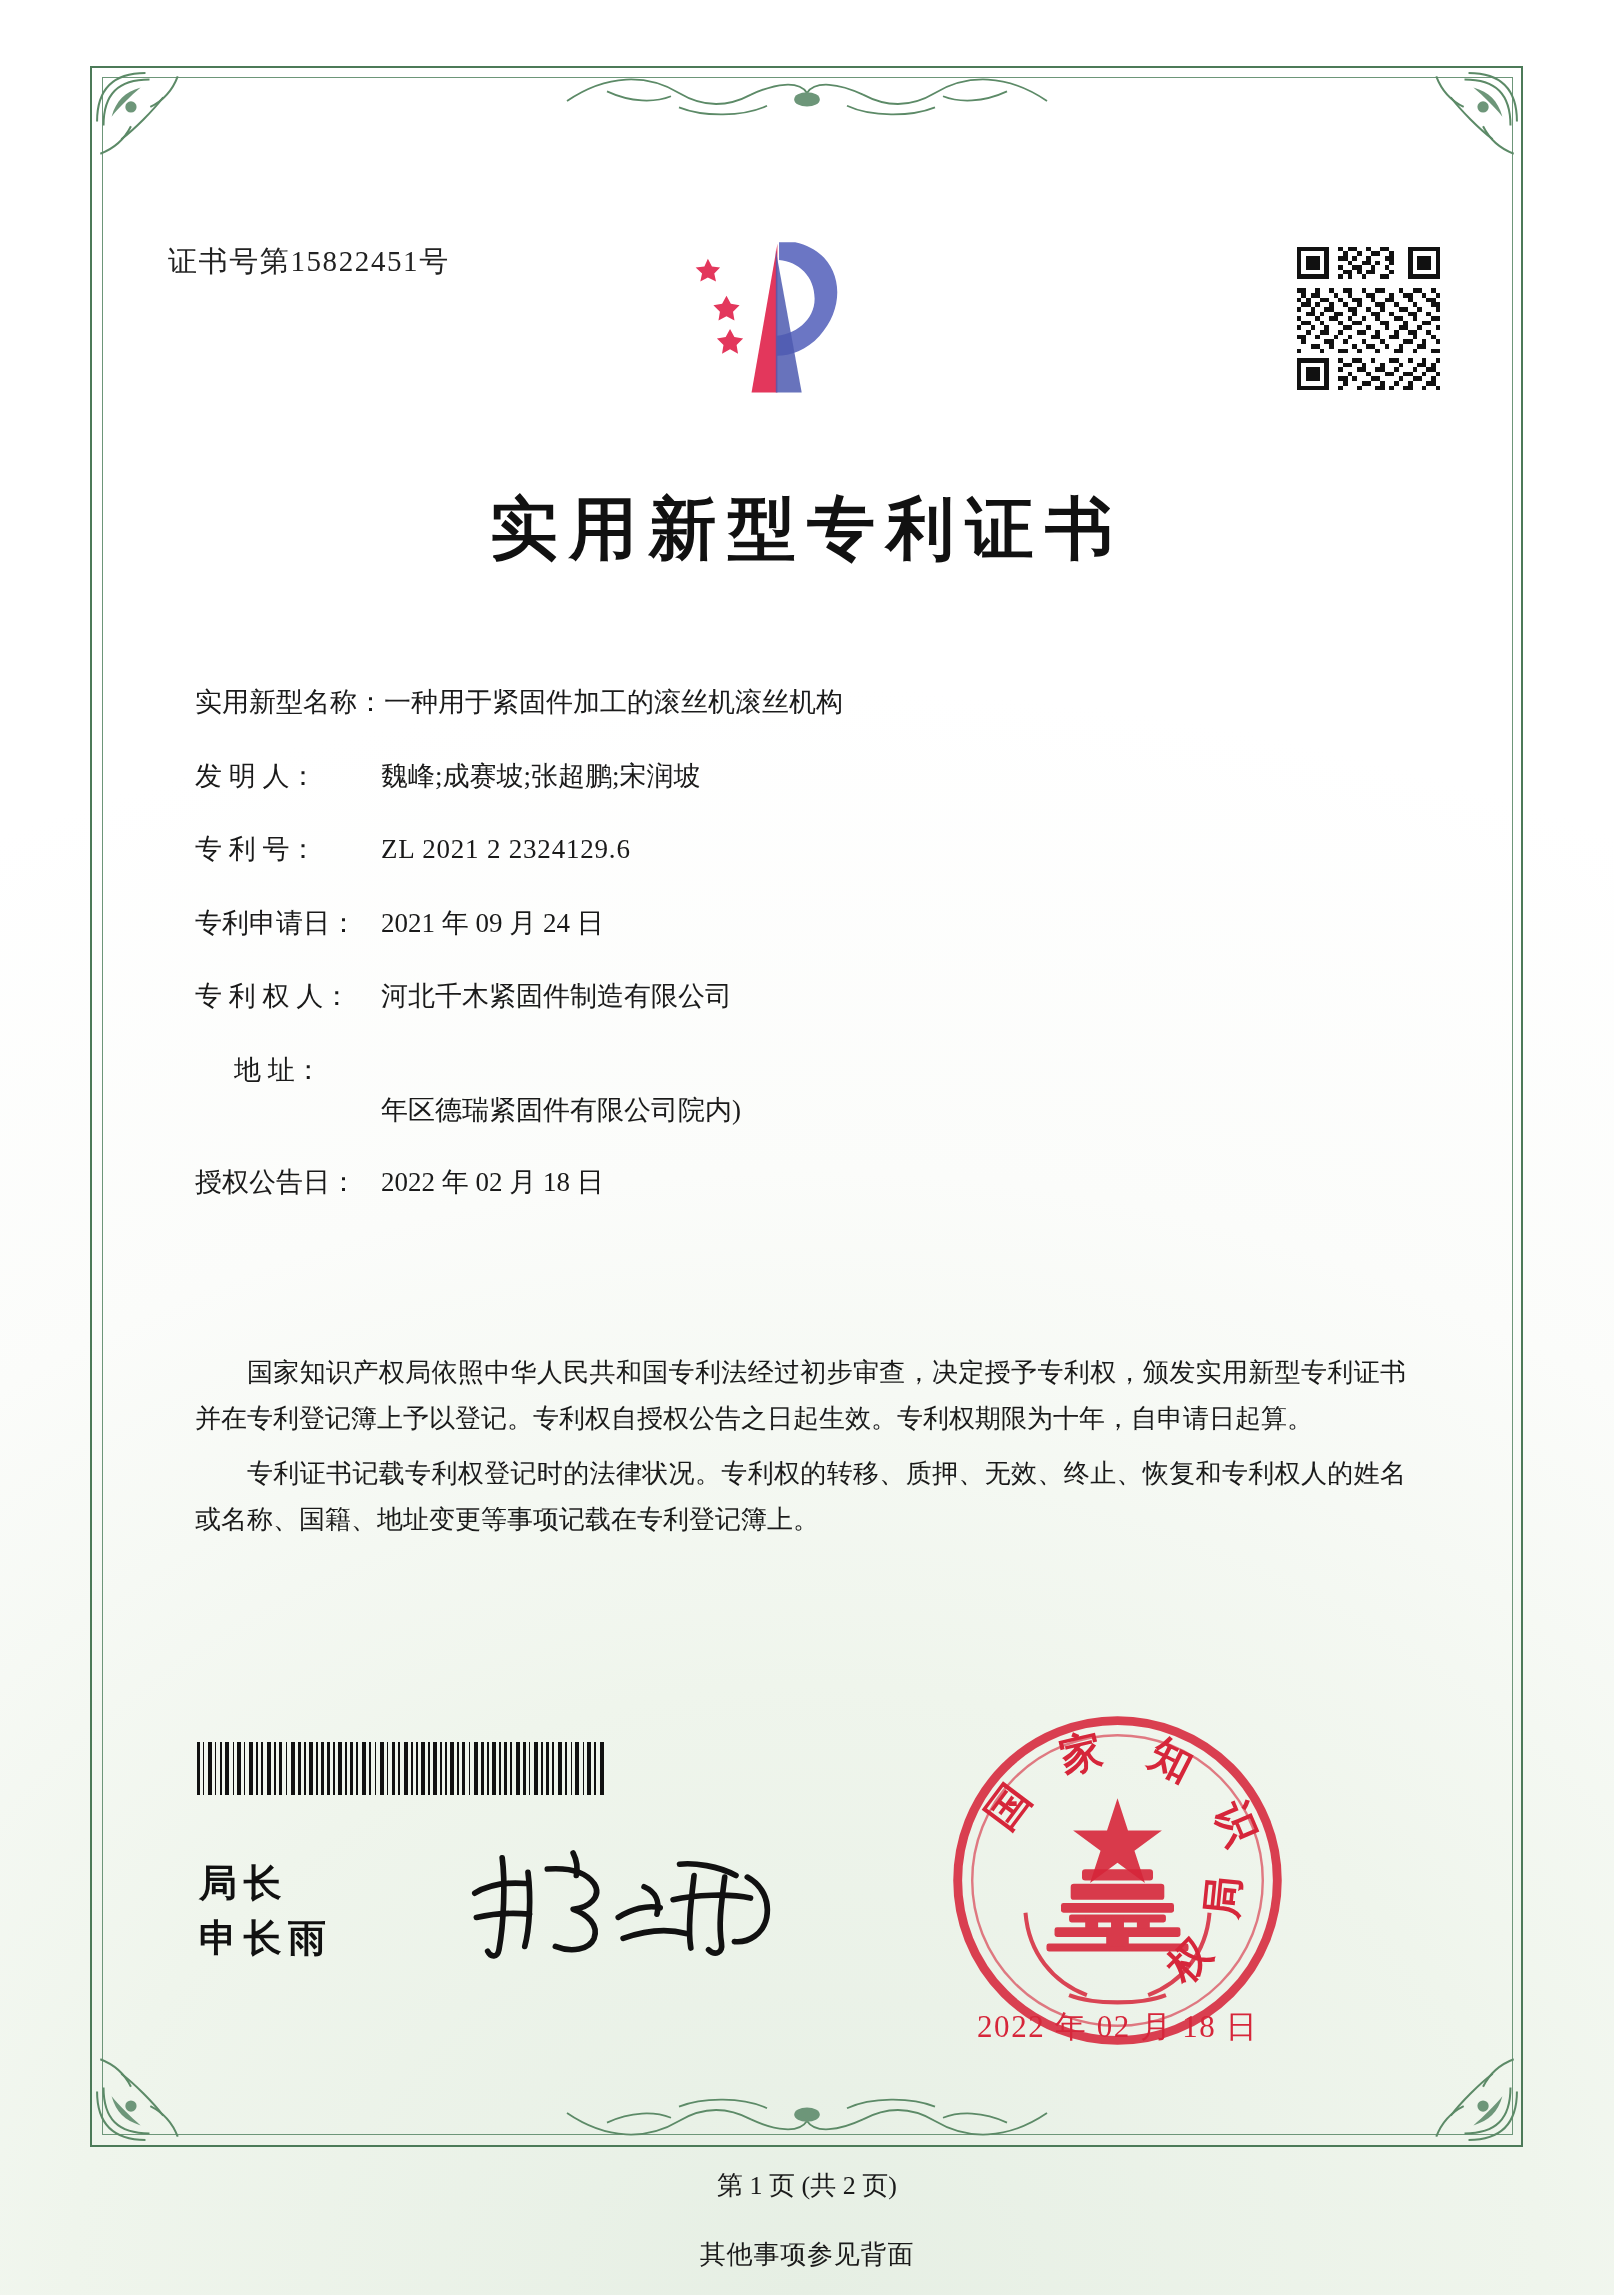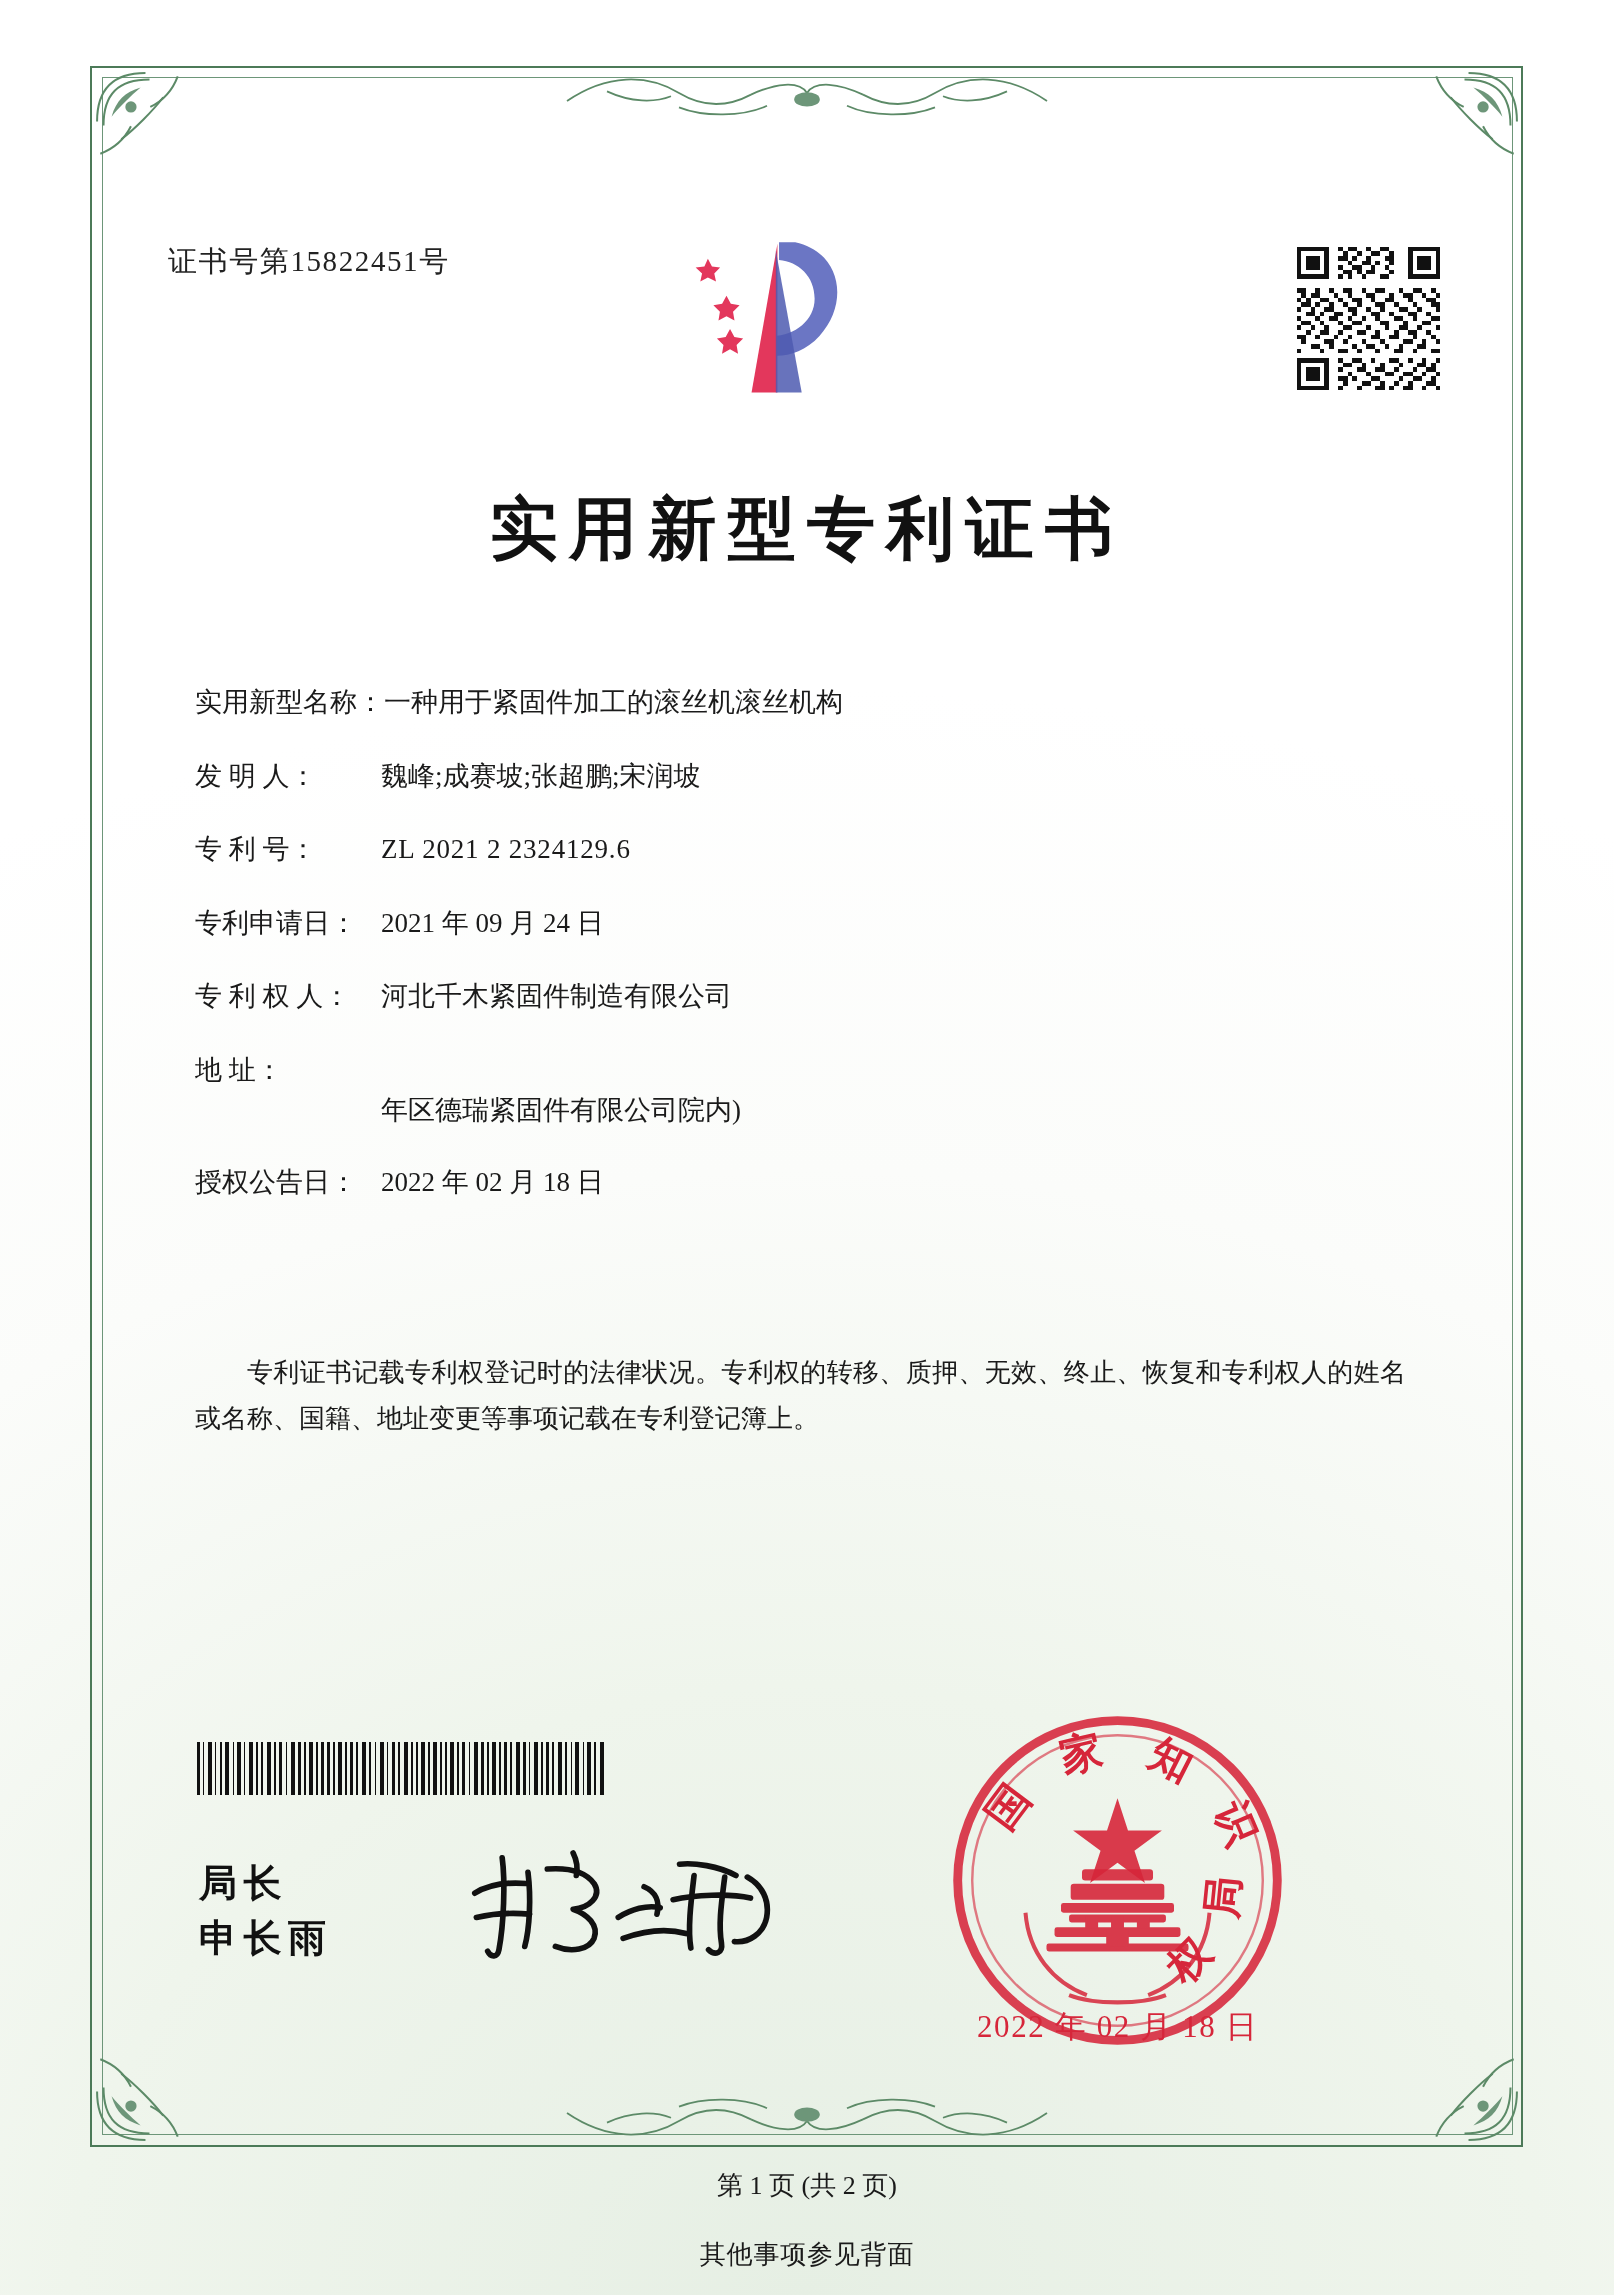--- a/index.html
+++ b/index.html
@@ -545,34 +545,35 @@
     <div class="field-row">
       <div class="field-label sp1">专利申请日：</div>
       <div class="field-value">2021 年 09 月 24 日</div>
     </div>
 
     <div class="field-row">
       <div class="field-label sp1">专 利 权 人：</div>
       <div class="field-value">河北千木紧固件制造有限公司</div>
     </div>
 
-    <div class="field-row" style="margin-bottom:3.2px;">
+    <div class="field-row" style="margin-bottom:3.2px;margin-left:39px;">
       <div class="field-label sp1">地      址：</div>
     </div>
     <div class="addr-line2" style="margin-bottom:31px;">年区德瑞紧固件有限公司院内)</div>
 
     <div class="row-two-col">
       <div class="col-a">
         <div class="field-label sp1" style="min-width:186px;">授权公告日：</div>
         <div>2022 年 02 月 18 日</div>
       </div>
     </div>
   </div>
 
   <div class="paragraphs">
+    <p>国家知识产权局依照中华人民共和国专利法经过初步审查，决定授予专利权，颁发实用新型专利证书并在专利登记簿上予以登记。专利权自授权公告之日起生效。专利权期限为十年，自申请日起算。</p>
     <p>专利证书记载专利权登记时的法律状况。专利权的转移、质押、无效、终止、恢复和专利权人的姓名或名称、国籍、地址变更等事项记载在专利登记簿上。</p>
   </div>
 
   <svg class="barcode" viewBox="0 0 515 66" shape-rendering="crispEdges">
     <rect width="515" height="66" fill="#ffffff" opacity="0"></rect>
     <g fill="#111">
       <rect x="0" y="0" width="4" height="66"></rect>
         <rect x="7" y="0" width="2" height="66"></rect>
         <rect x="13" y="0" width="5" height="66"></rect>
       <rect x="22" y="0" width="2" height="66"></rect>

